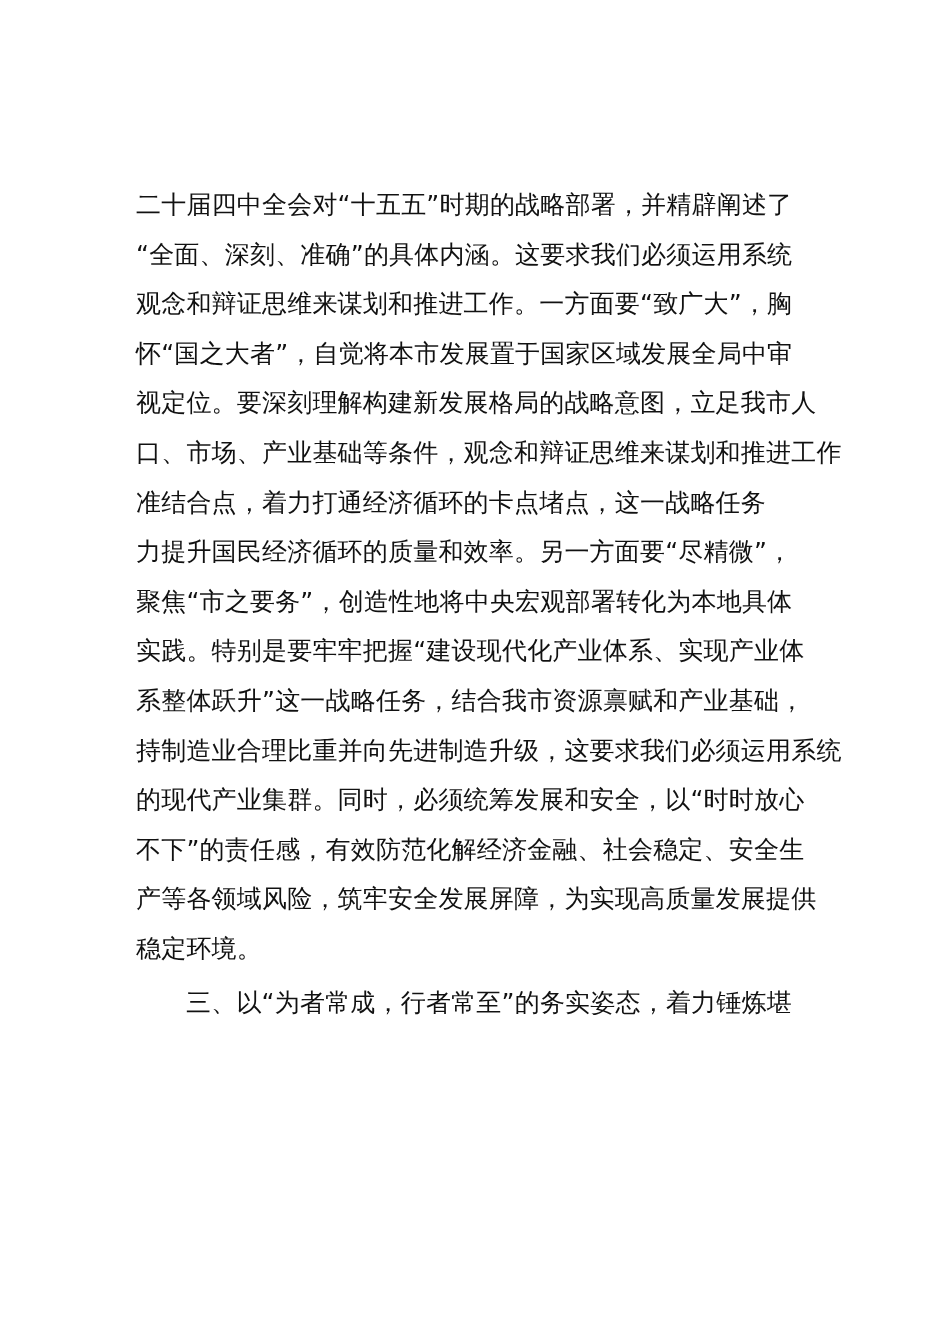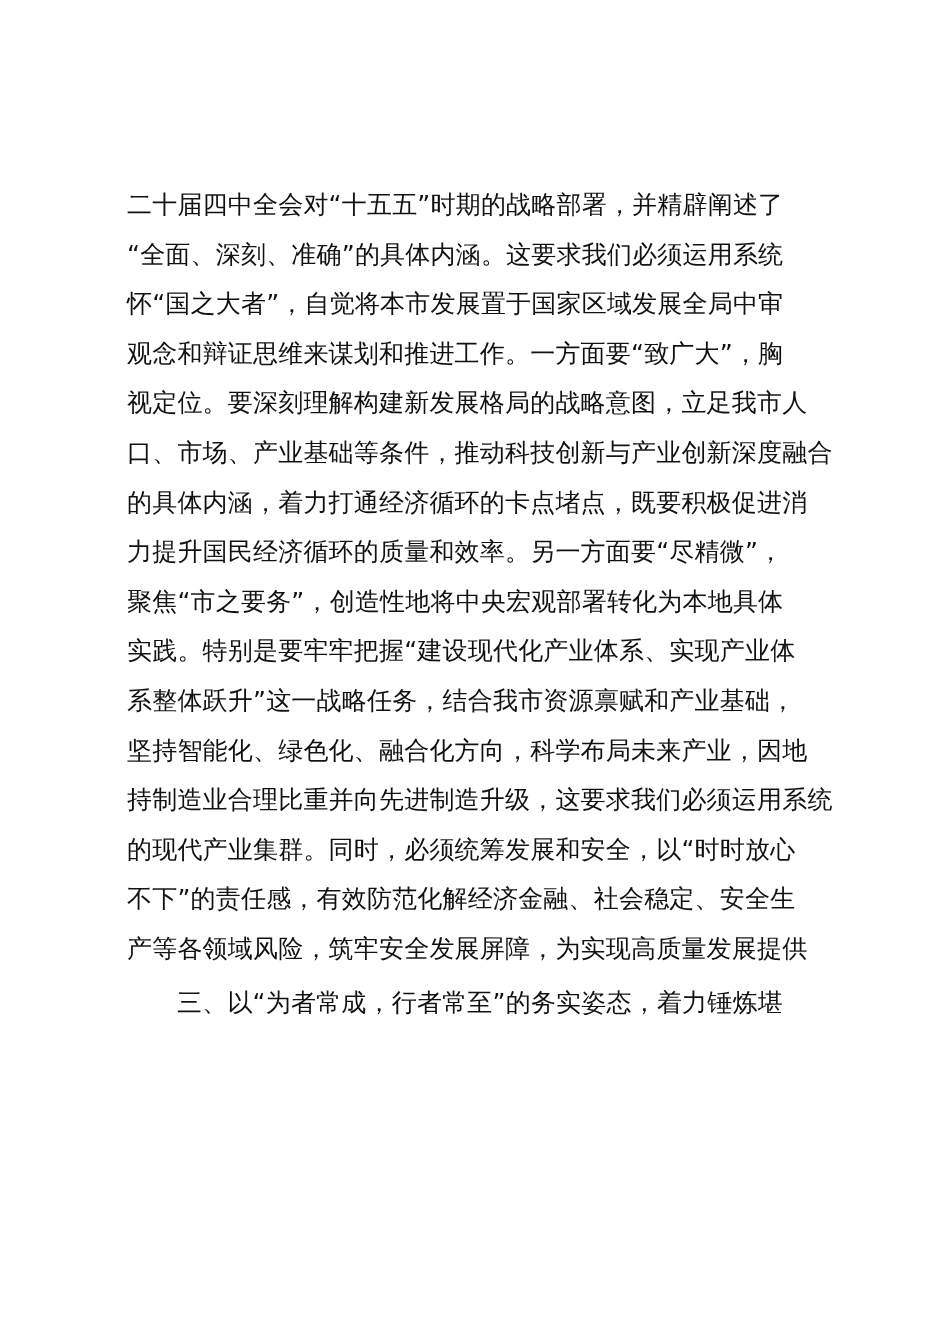--- a/index.html
+++ b/index.html
@@ -18,21 +18,21 @@
     .page {
       position: absolute;
       left: 0;
       top: 0;
       width: 950px;
       height: 1344px;
       background: #ffffff;
     }
     .text-block {
       position: absolute;
-      left: 127px;
+      left: 136px;
       top: 180px;
       width: 710px;
     }
     .line {
       height: 49.6px;
       line-height: 49.6px;
       font-size: 25px;
       white-space: nowrap;
       letter-spacing: 0.2px;
     }
@@ -41,29 +41,29 @@
       margin-top: 4px;
     }
   </style>
 </head>
 <body>
 
 <div class="page">
   <div class="text-block">
     <div class="line">二十届四中全会对“十五五”时期的战略部署，并精辟阐述了</div>
     <div class="line">“全面、深刻、准确”的具体内涵。这要求我们必须运用系统</div>
+    <div class="line">观念和辩证思维来谋划和推进工作。一方面要“致广大”，胸</div>
     <div class="line">怀“国之大者”，自觉将本市发展置于国家区域发展全局中审</div>
-    <div class="line">观念和辩证思维来谋划和推进工作。一方面要“致广大”，胸</div>
     <div class="line">视定位。要深刻理解构建新发展格局的战略意图，立足我市人</div>
-    <div class="line">口、市场、产业基础等条件，推动科技创新与产业创新深度融合</div>
-    <div class="line">的具体内涵，着力打通经济循环的卡点堵点，既要积极促进消</div>
+    <div class="line">口、市场、产业基础等条件，观念和辩证思维来谋划和推进工作</div>
+    <div class="line">准结合点，着力打通经济循环的卡点堵点，这一战略任务</div>
     <div class="line">力提升国民经济循环的质量和效率。另一方面要“尽精微”，</div>
     <div class="line">聚焦“市之要务”，创造性地将中央宏观部署转化为本地具体</div>
     <div class="line">实践。特别是要牢牢把握“建设现代化产业体系、实现产业体</div>
     <div class="line">系整体跃升”这一战略任务，结合我市资源禀赋和产业基础，</div>
-    <div class="line">坚持智能化、绿色化、融合化方向，科学布局未来产业，因地</div>
     <div class="line">持制造业合理比重并向先进制造升级，这要求我们必须运用系统</div>
     <div class="line">的现代产业集群。同时，必须统筹发展和安全，以“时时放心</div>
     <div class="line">不下”的责任感，有效防范化解经济金融、社会稳定、安全生</div>
     <div class="line">产等各领域风险，筑牢安全发展屏障，为实现高质量发展提供</div>
+    <div class="line">稳定环境。</div>
     <div class="line heading">三、以“为者常成，行者常至”的务实姿态，着力锤炼堪</div>
   </div>
 </div>
 
 </body></html>

